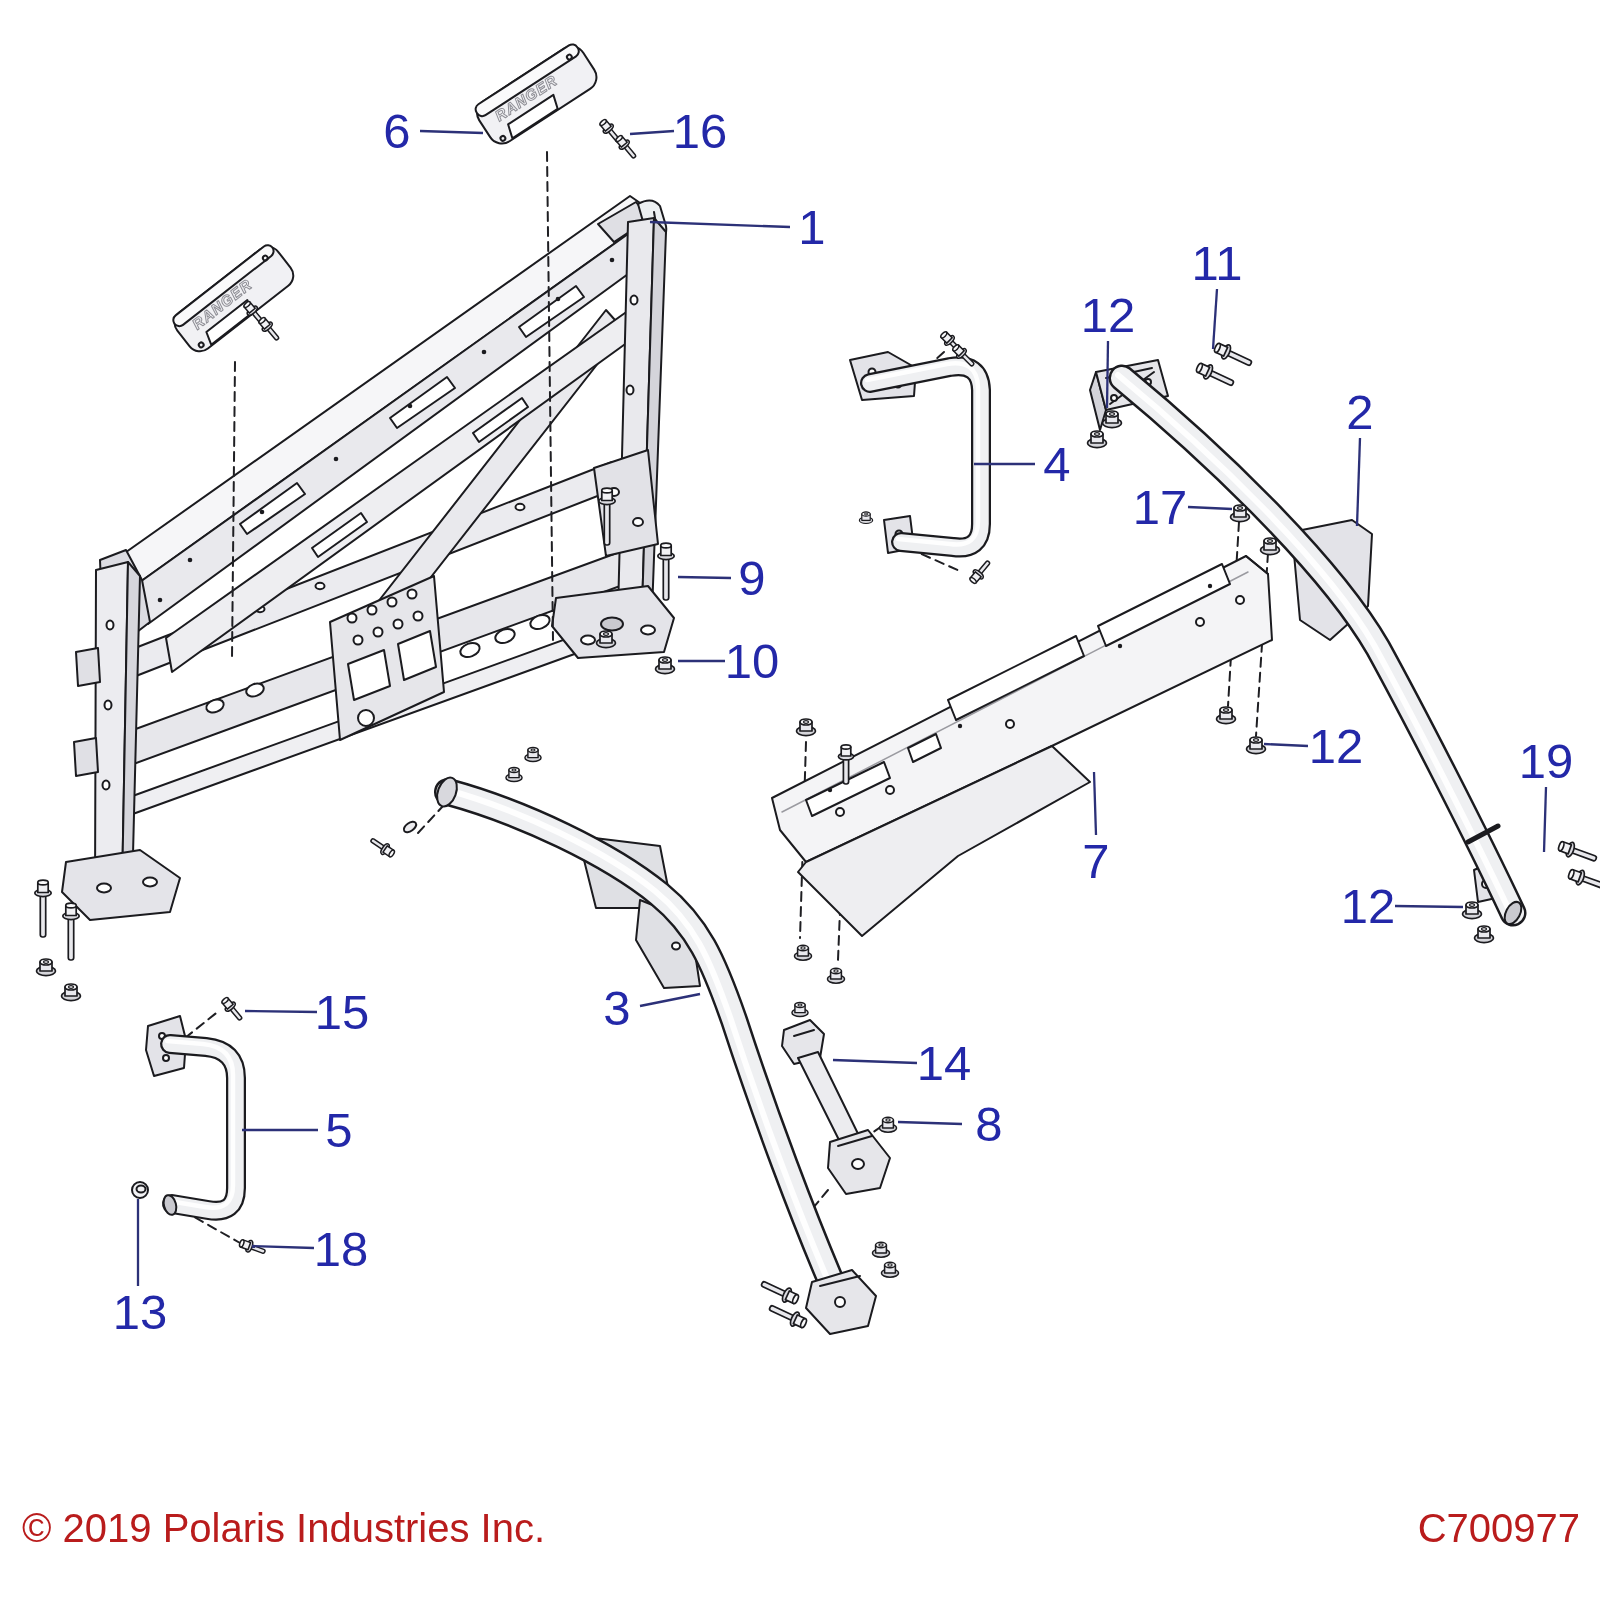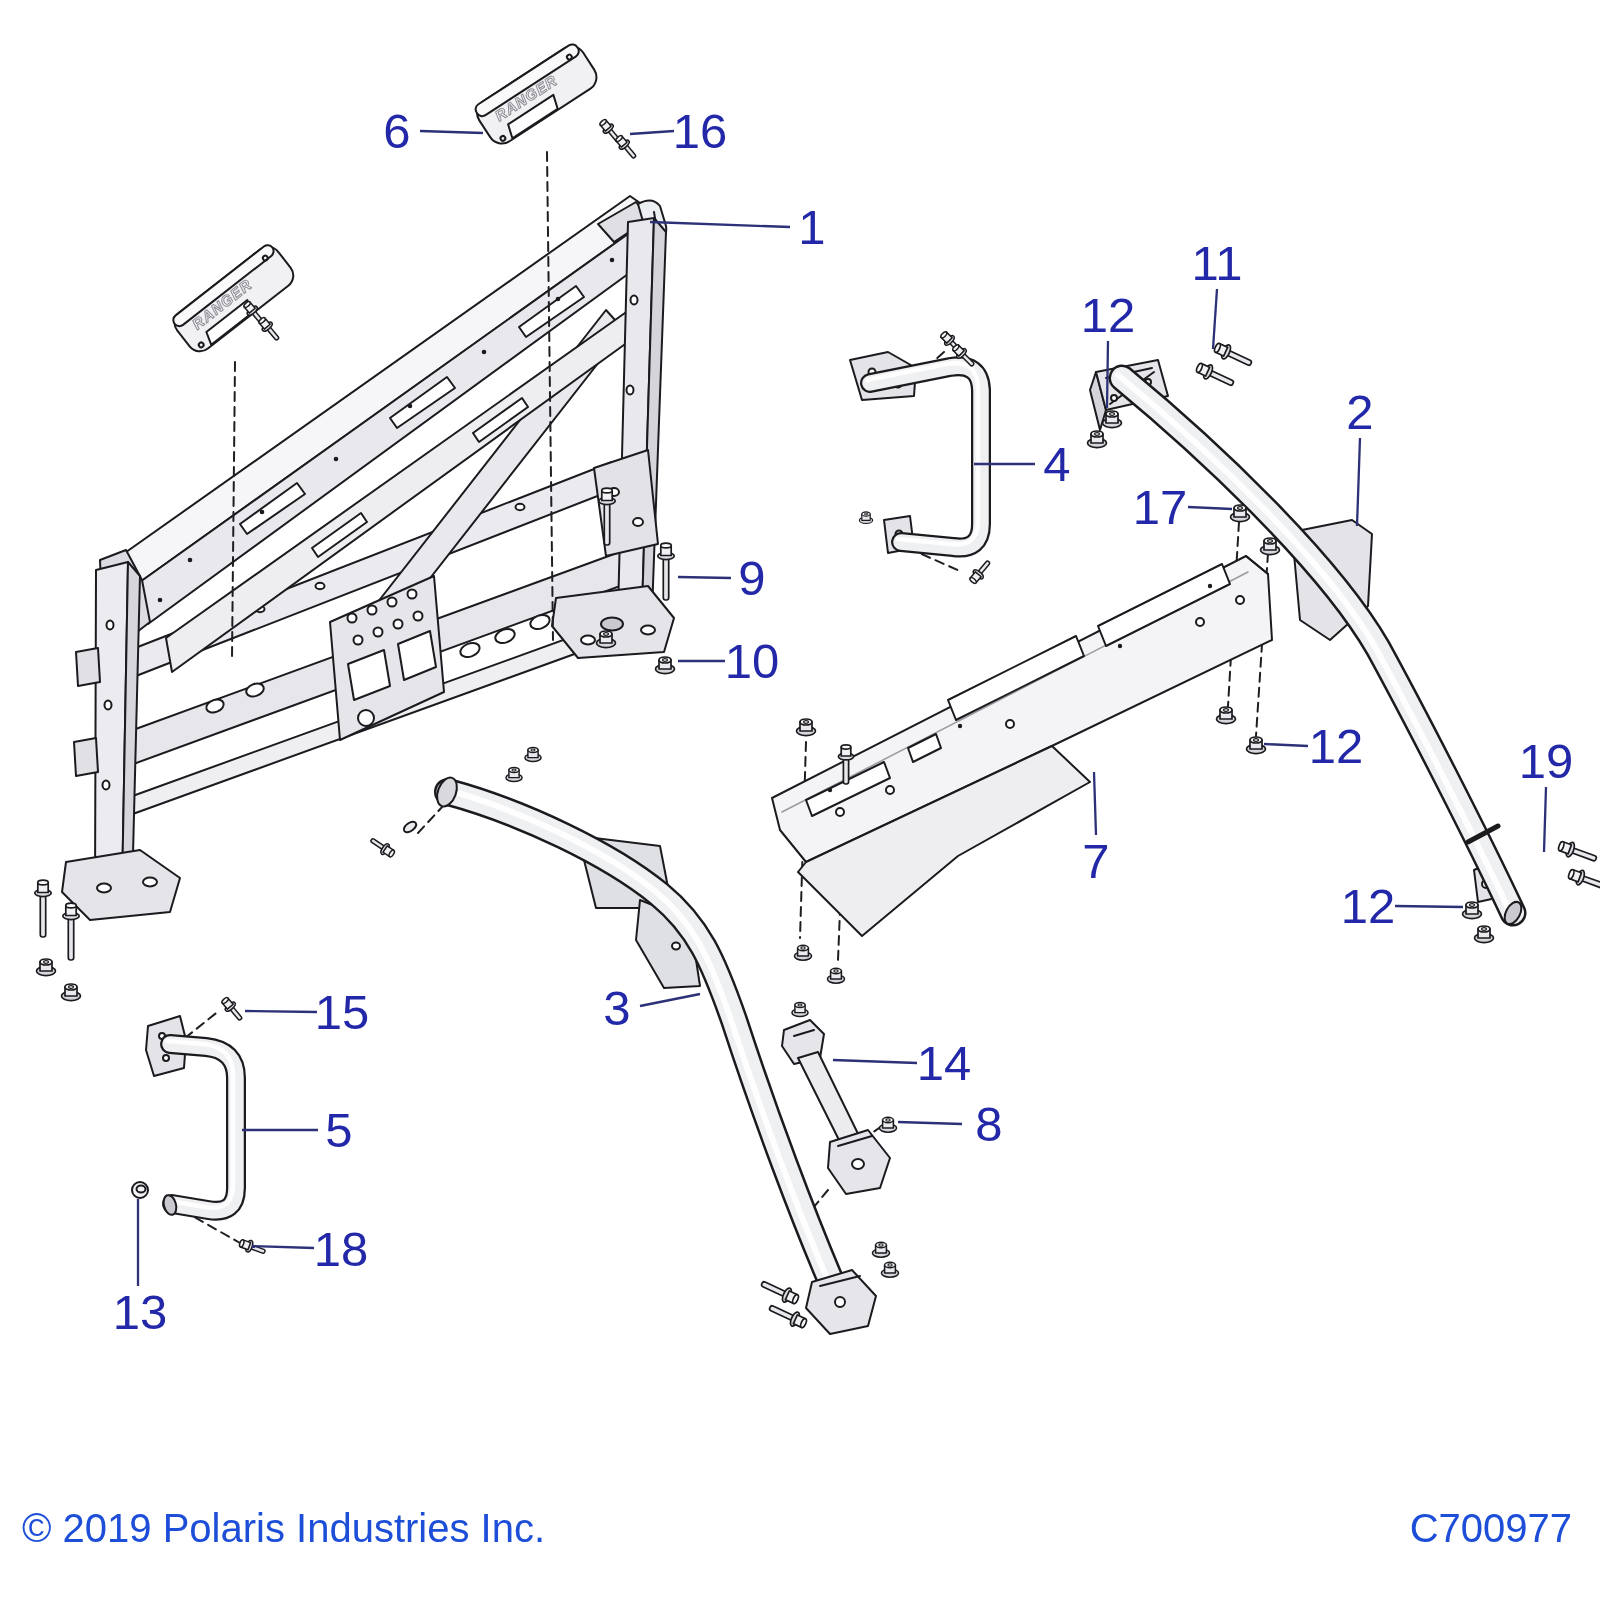--- a/index.html
+++ b/index.html
@@ -3,23 +3,23 @@
 <meta charset="utf-8">
 <style>
   html,body{margin:0;padding:0;}
   body{width:1600px;height:1600px;background:#ffffff;position:relative;overflow:hidden;
        font-family:"Liberation Sans",sans-serif;}
   svg{position:absolute;left:0;top:0;}
   .callout{font-family:"Liberation Sans",sans-serif;font-size:49px;fill:#2328a8;
            text-anchor:middle;dominant-baseline:central;}
   .padlogo{font-family:"Liberation Sans",sans-serif;font-size:15px;font-style:italic;
            font-weight:bold;letter-spacing:1px;fill:none;stroke:#8e8e95;stroke-width:1;}
-  .footer{position:absolute;color:#1d4ed8;font-size:40px;white-space:nowrap;}
+  .footer{position:absolute;color:#b91c1c;font-size:40px;white-space:nowrap;}
   #fl{left:22px;top:1506px;}
-  #fr{right:28px;top:1506px;}
+  #fr{right:20px;top:1506px;}
 </style>
 </head>
 <body>
 
 <svg id="diagram" width="1600" height="1600" viewBox="0 0 1600 1600">
   <defs>
     <g id="nut">
       <ellipse cx="0" cy="9" rx="9.5" ry="4.6" fill="#d6d6db" stroke="#1b1b1f" stroke-width="1.7"></ellipse>
       <rect x="-6" y="0" width="12" height="9" fill="#e9e9ee" stroke="#1b1b1f" stroke-width="1.7"></rect>
       <ellipse cx="0" cy="0" rx="6" ry="3" fill="#f6f6f8" stroke="#1b1b1f" stroke-width="1.7"></ellipse>

